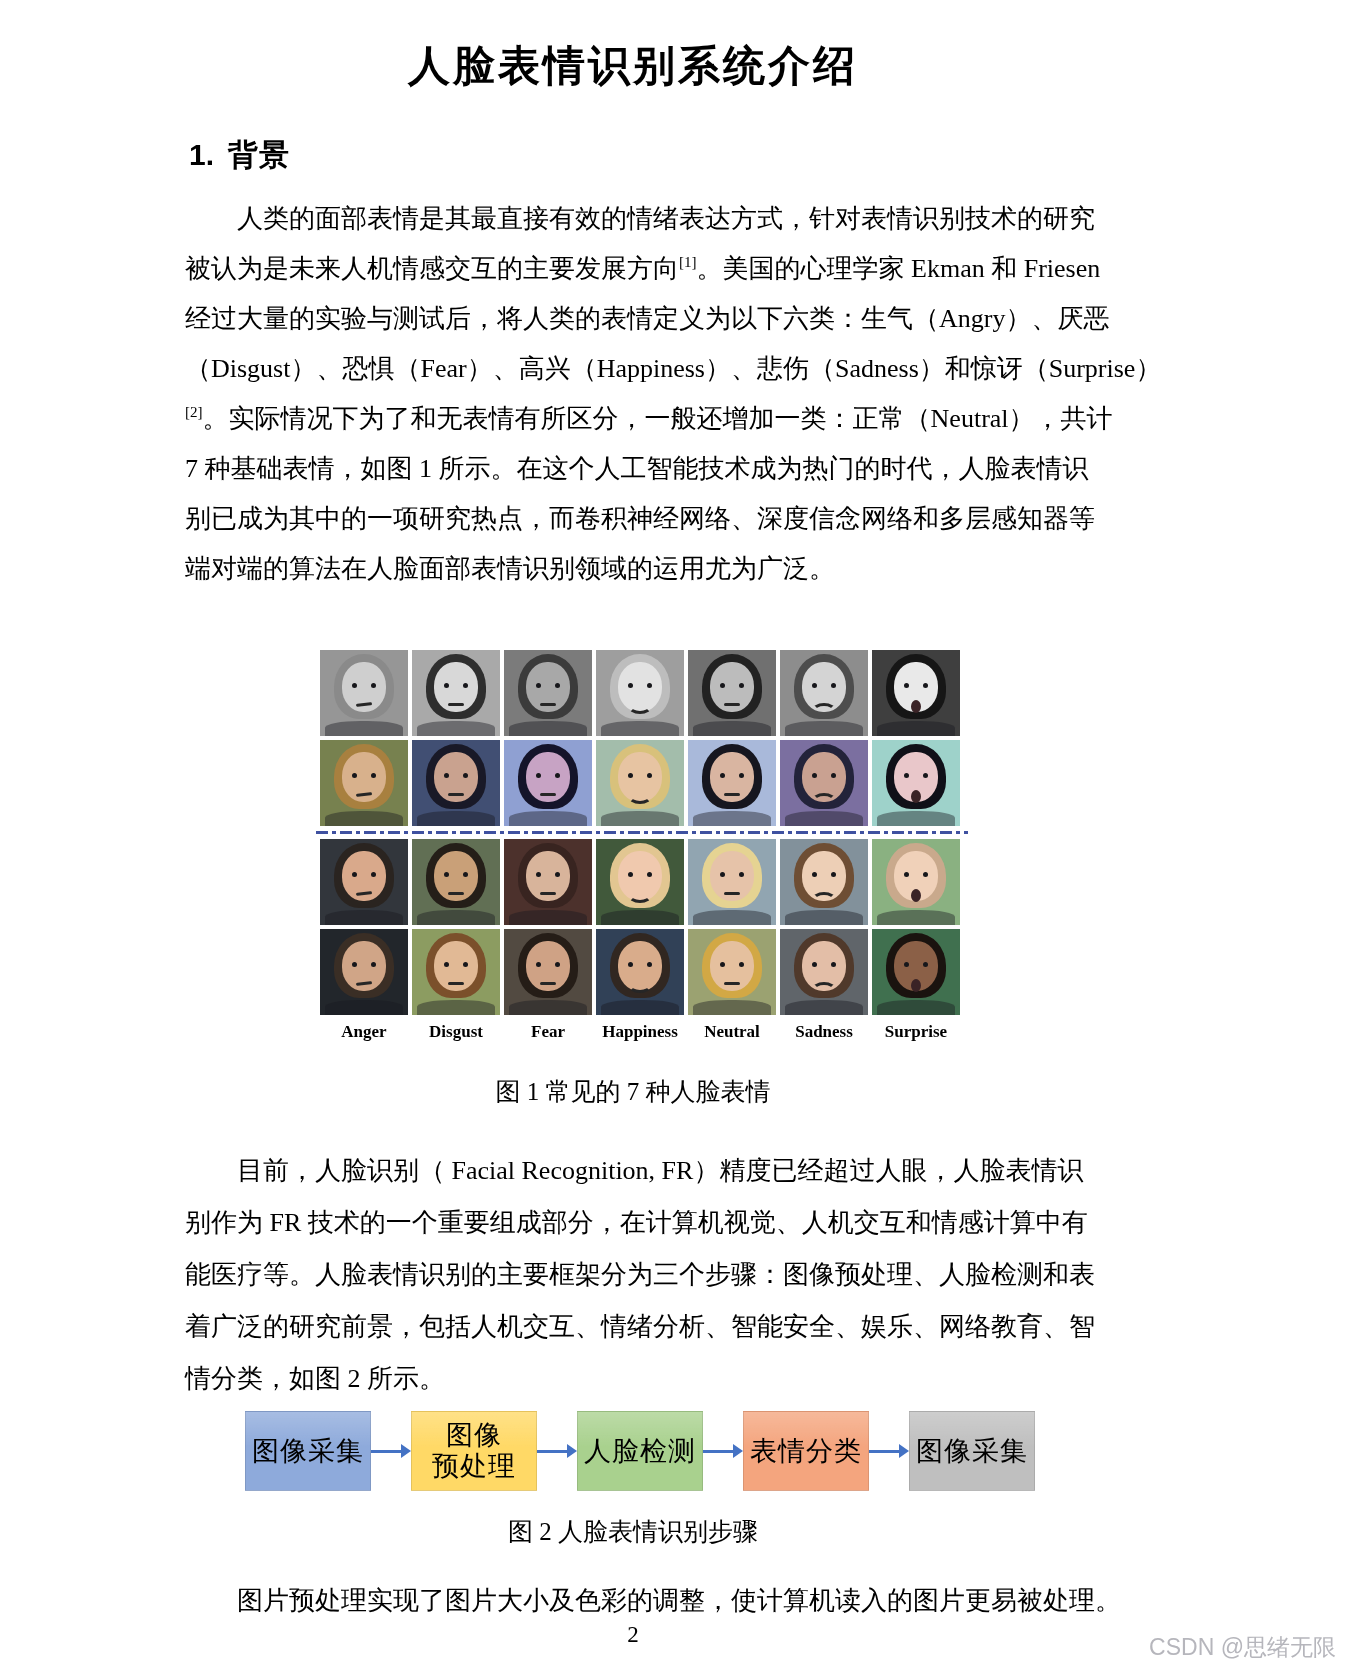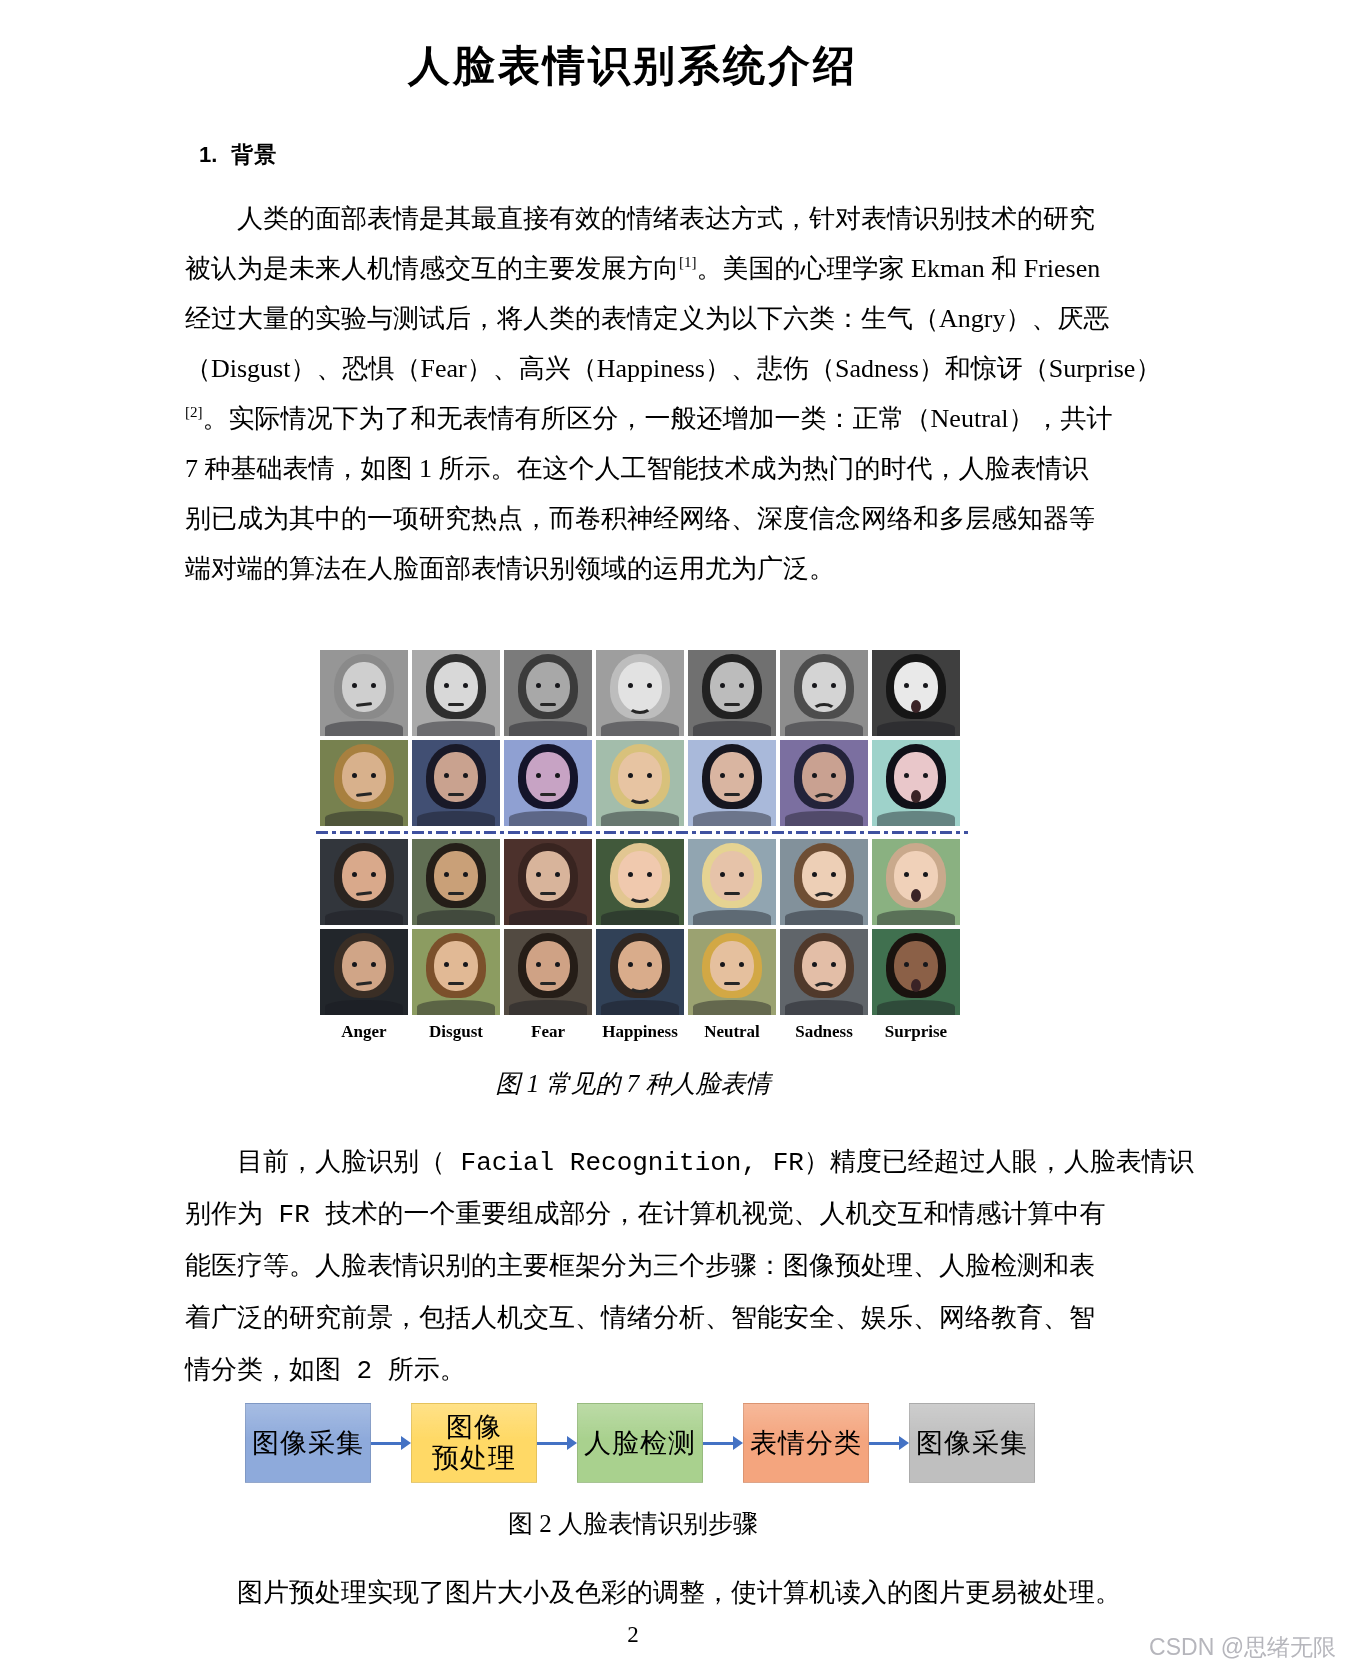--- a/index.html
+++ b/index.html
@@ -9,28 +9,28 @@
     font-family:"Liberation Serif","DejaVu Serif",serif; color:#000;
   }
   .content { position:absolute; left:185px; top:0; width:896px; }
 
   .doc-title {
     margin:0; padding-top:40px; text-align:center;
     font-family:"Liberation Sans","DejaVu Sans",sans-serif;
     font-size:42px; font-weight:bold; letter-spacing:3px; line-height:52px;
   }
   .sec-heading {
-    margin:46px 0 0 14px; font-family:"Liberation Sans","DejaVu Sans",sans-serif;
-    font-size:22px; font-weight:bold; line-height:34px; letter-spacing:1px;
+    margin:46px 0 0 4px; font-family:"Liberation Sans","DejaVu Sans",sans-serif;
+    font-size:30px; font-weight:bold; line-height:34px; letter-spacing:1px;
   }
   .sec-heading .sec-num { margin-right:14px; letter-spacing:0; }
 
   .para { font-size:26px; line-height:50px; }
   #para1 { margin-top:22px; }
-  #para2 { margin-top:38px; line-height:52px;font-family:Liberation Mono, monospace; }
+  #para2 { margin-top:38px; line-height:52px; }
   #para3 { margin-top:28px; line-height:52px; }
   .pline { text-align:justify; text-align-last:justify; white-space:nowrap; }
   .pline.lastline { text-align:right; text-align-last:left; }
   .pline.indent { text-indent:2em; }
   .pline sup { font-size:0.58em; vertical-align:super; line-height:0; }
 
   
   .fig1 { margin:0; }
   .face-grid { margin:56px 0 0 135px; width:644px; display:flex; flex-direction:column; gap:4px; }
   .face-row { display:flex; gap:4px; }
@@ -45,21 +45,21 @@
   .mouth.grim  { top:62%; width:16px; height:3px; background:#262626; border-radius:2px; transform:translateX(-50%) rotate(-6deg); }
   .mouth.smile { top:56%; width:18px; height:10px; border:3px solid transparent; border-bottom:3px solid #262626; border-radius:50%; }
   .mouth.frown { top:62%; width:18px; height:10px; border:3px solid transparent; border-top:3px solid #262626; border-radius:50%; }
   .mouth.open  { top:58%; width:10px; height:13px; background:#3a2326; border-radius:50%; }
   .grid-divider { height:3px; margin:1px -4px; }
 
   .face-labels { margin:6px 0 0 135px; width:644px; display:flex; gap:4px; }
   .face-label { width:88px; flex:0 0 auto; text-align:center; font-weight:bold; font-size:17px; line-height:22px; }
 
   .caption { text-align:center; font-size:25px; line-height:30px; }
-  .fig1 .caption { margin-top:26px;font-style:italic; }
+  .fig1 .caption { margin-top:34px; }
   .fig2 .caption { margin-top:26px; }
 
   
   .fig2 { margin:0; }
   .flowchart { margin:6px 0 0 60px; display:flex; align-items:center; height:80px; }
   .fc-box {
     height:80px; width:126px; flex:0 0 auto;
     display:flex; flex-direction:column; justify-content:center; align-items:center;
     font-size:27px; line-height:31px; letter-spacing:1px;
     border:1px solid rgba(0,0,0,0.10); box-sizing:border-box;

